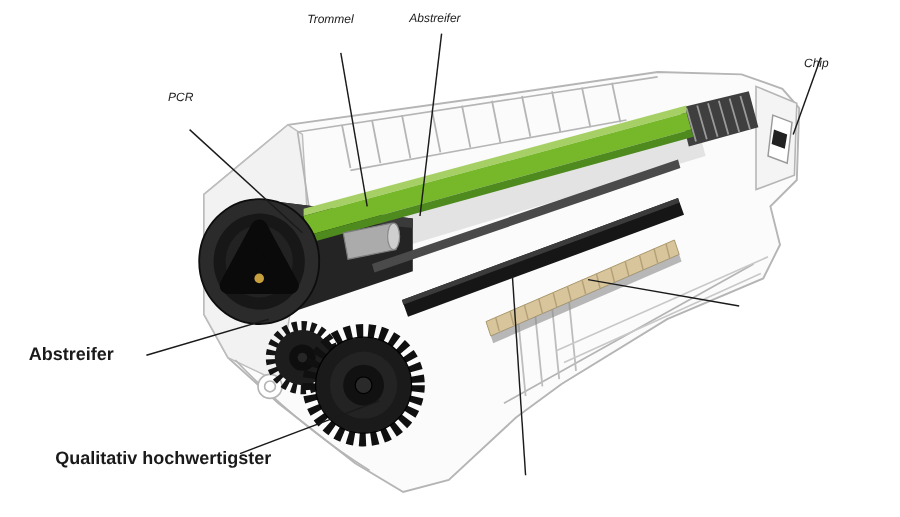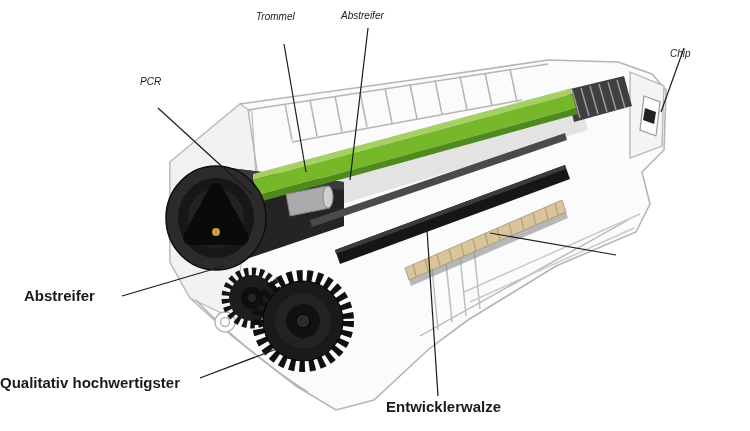--- a/index.html
+++ b/index.html
@@ -18,21 +18,21 @@
     white-space:nowrap;
     font-style:italic;
   }
   .label-bold{
     position:absolute;
     font-size:15px;
     font-weight:bold;
     color:var(--label-text,#1a1a1a);
     white-space:nowrap;
   }
-  .label-center{white-space:normal;line-height:18px;}
+  .label-center{white-space:normal;text-align:center;line-height:18px;padding-left:32px;}
 </style>
 </head>
 <body>
 
 <div class="stage">
 
   <svg width="750" height="431" viewBox="0 0 750 431">
 
     <g>
       <path d="M170,162 L240,104 L412,80 L548,60 L618,62 L652,74 L666,90 L664,150 L642,172 L650,204 L636,232 L556,266 L468,320 L430,348 L374,400 L336,410 L296,386 L232,336 L190,298 L170,262 Z" fill="#fbfbfb" stroke="var(--housing-line,#b5b5b5)" stroke-width="1.6"></path>
@@ -145,15 +145,14 @@
 
   <div class="label" style="left:140px;top:76px">PCR</div>
 
 
   <div class="label-bold" style="left:24px;top:287px">Abstreifer</div>
 
   <div class="label-bold label-center" style="left:0px;top:374px;width:208px">
     <div>Qualitativ hochwertigster</div>
   </div>
 
-  <div class="label-bold" style="left:386px;top:398px">Entwicklerwalze</div>
 
 </div>
 
 </body></html>

